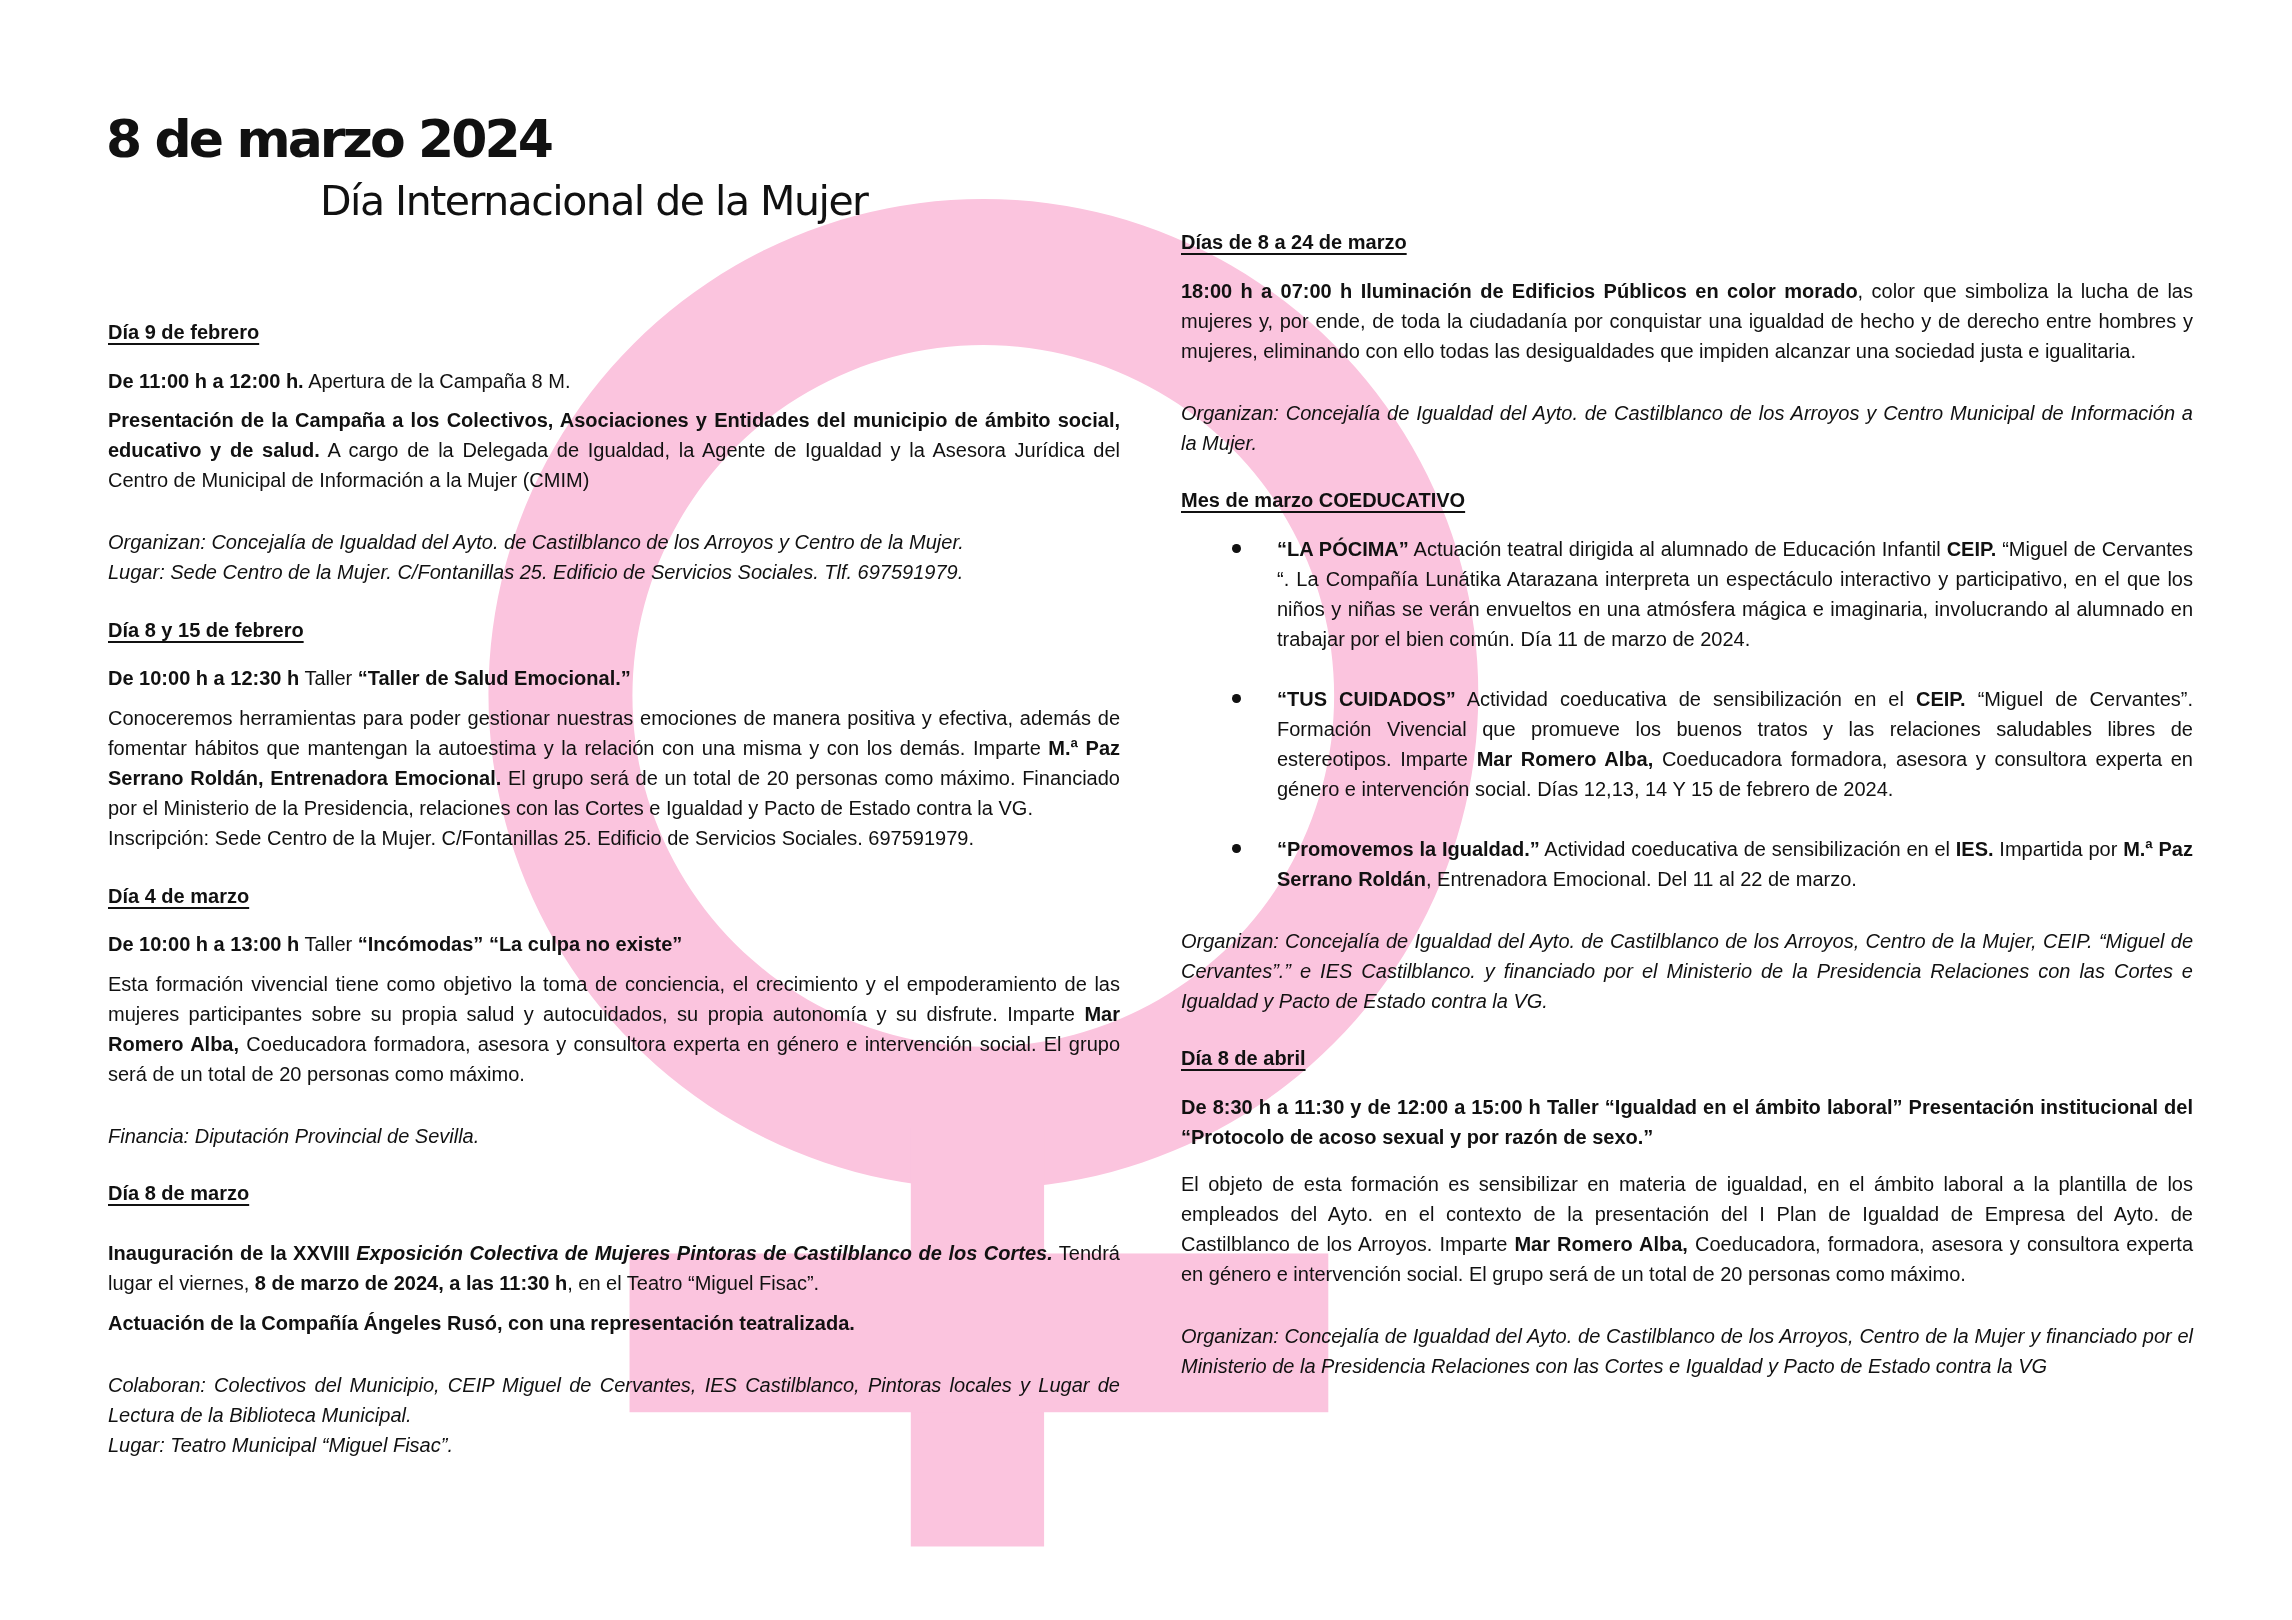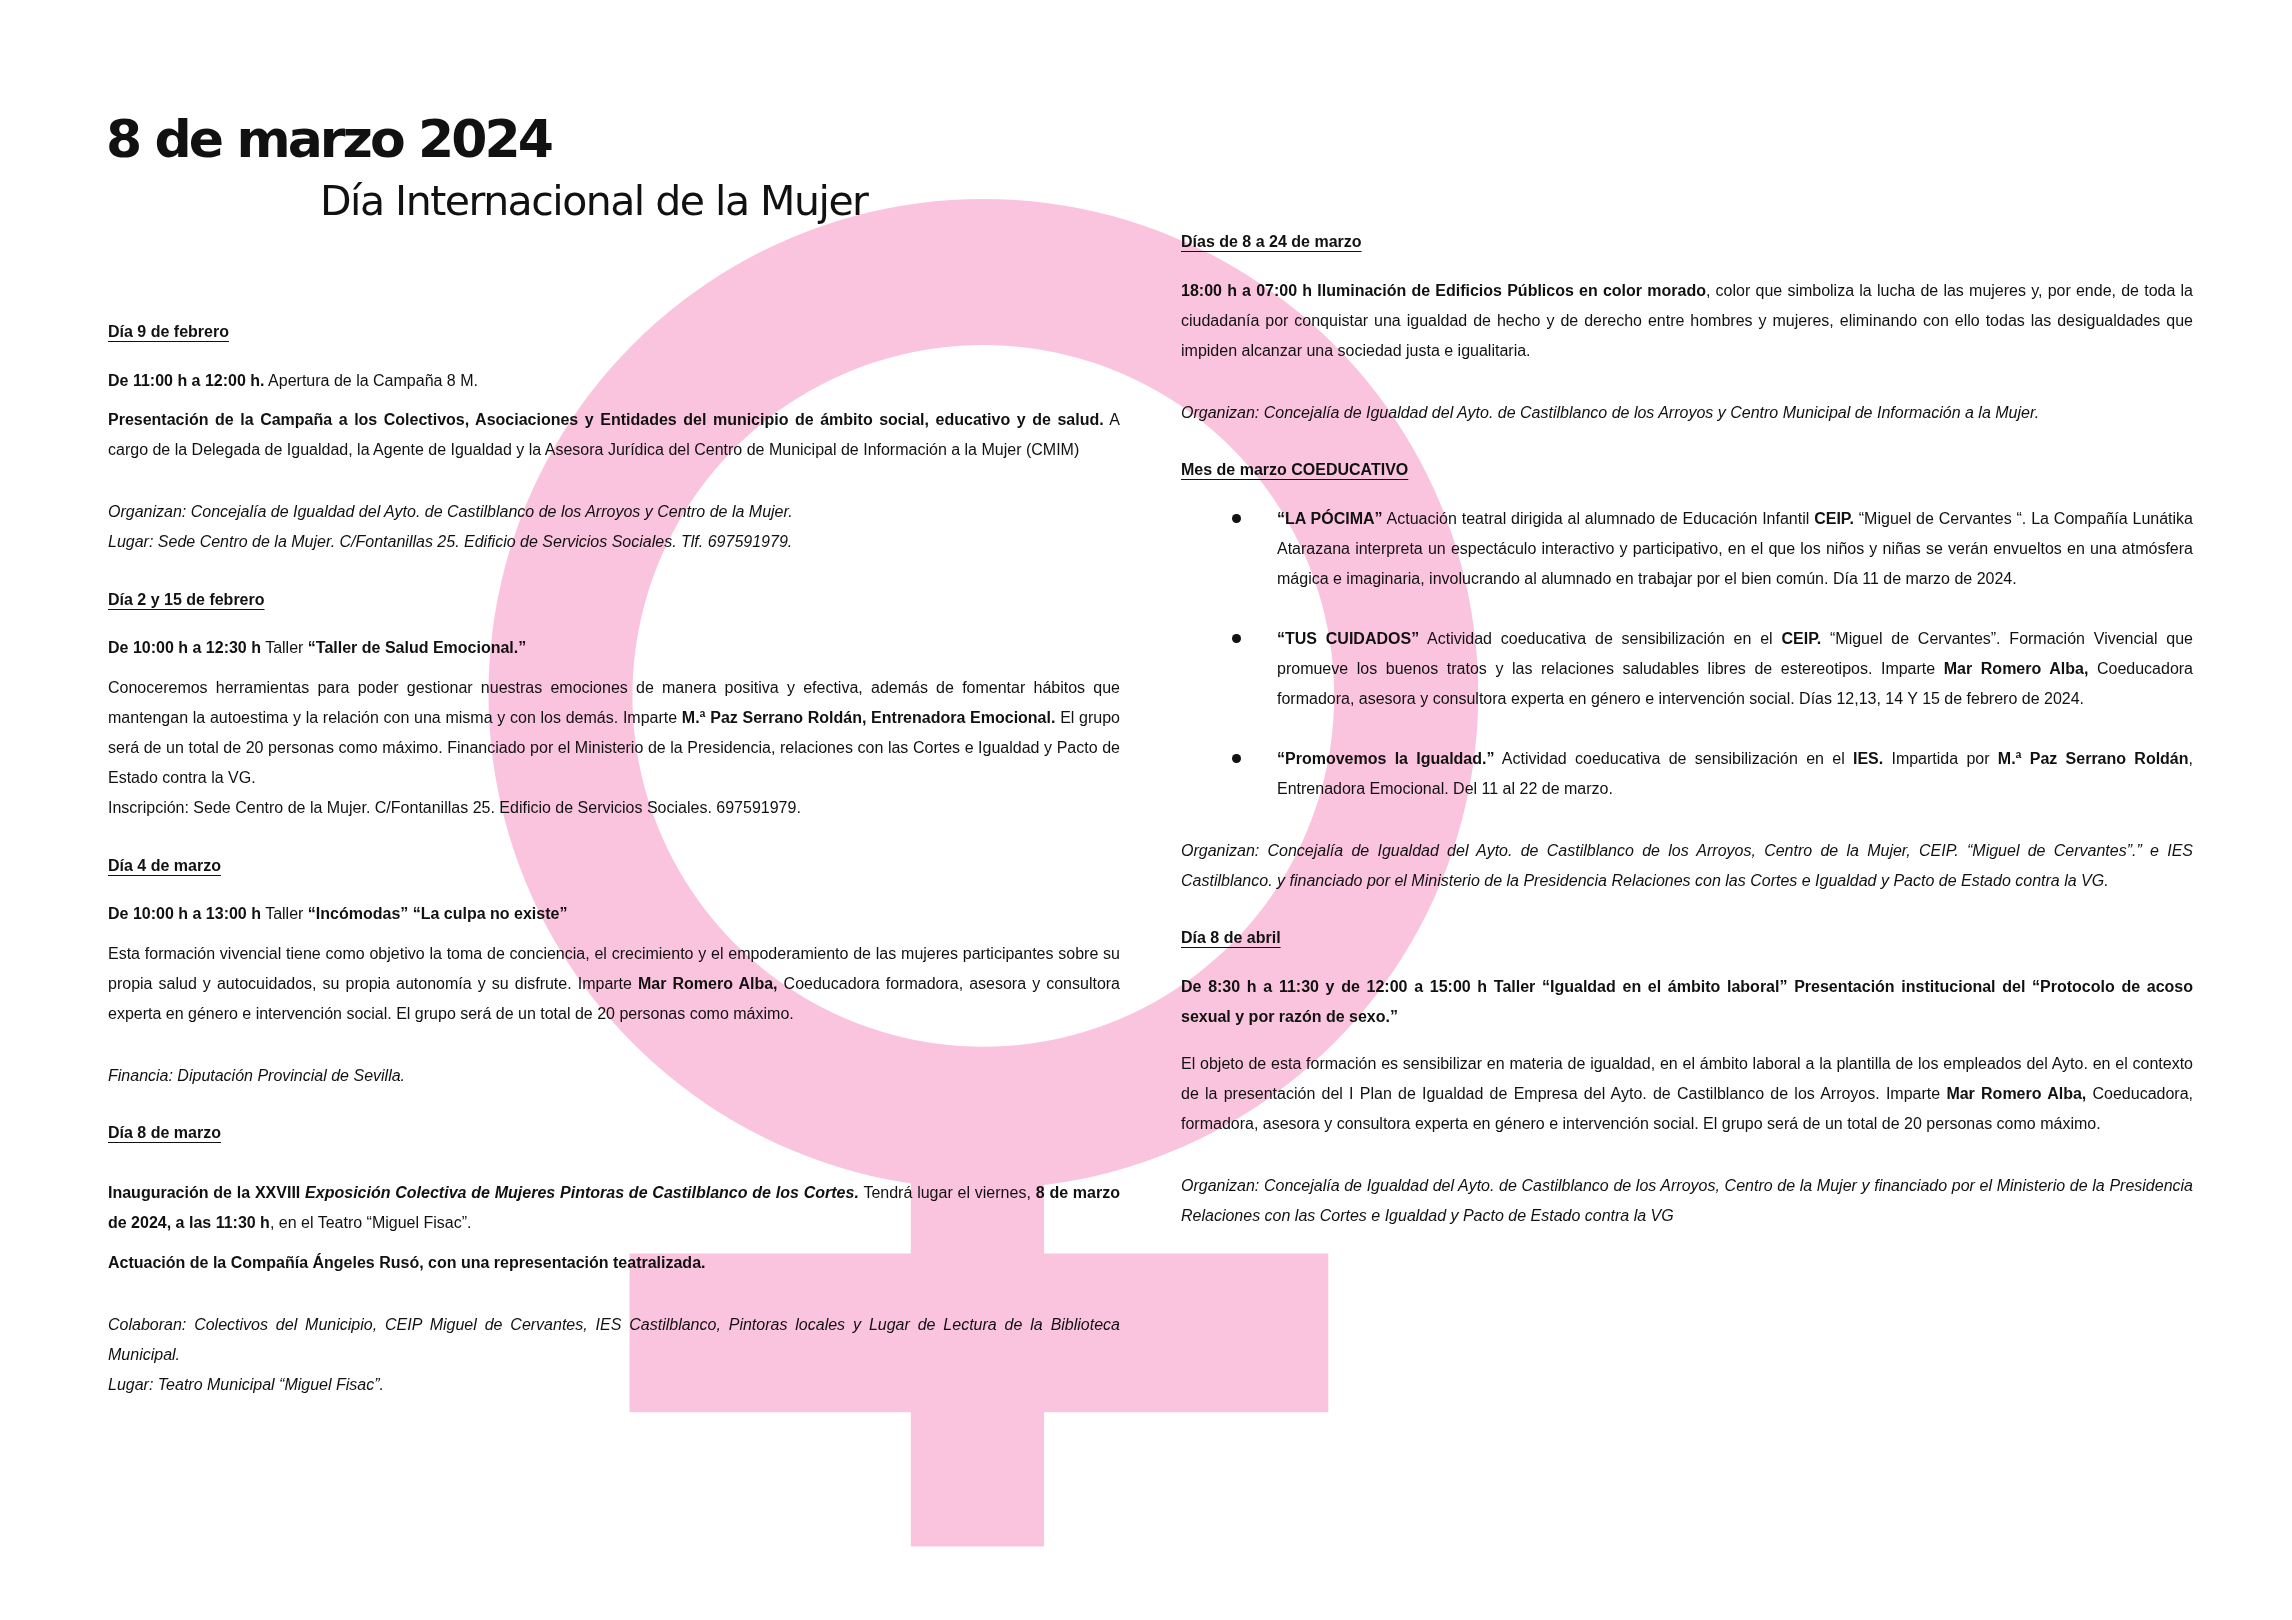--- a/index.html
+++ b/index.html
@@ -12,21 +12,21 @@
   .title {
     position: absolute; left: 106px; top: 90px; margin: 0;
     font-family: "DejaVu Sans", sans-serif; font-weight: bold;
     font-size: 52px; letter-spacing: -2.9px; line-height: 98px; z-index: 2;
   }
   .subtitle {
     position: absolute; left: 320px; top: 176px; margin: 0;
     font-family: "DejaVu Sans", sans-serif; font-weight: normal;
     font-size: 41px; letter-spacing: -1.5px; line-height: 51px; z-index: 2;
   }
-  .col { position: absolute; z-index: 2; font-size: 16px; line-height: 30px; }
+  .col { position: absolute; z-index: 2; font-size: 20px; line-height: 30px; }
   .col.left  { left: 108px; top: 317px; width: 1012px; }
   .col.right { left: 1181px; top: 227px; width: 1012px; }
   .sec-head { font-weight: bold; text-decoration: underline; text-underline-offset: 3.9px; margin: 0 0 18.6px 0; }
   p { margin: 0 0 9.8px 0; text-align: justify; }
   .it { font-style: italic; margin-top: 32px; }
   .b { font-weight: bold; }
   .gap-l { margin-bottom: 27.4px; }
   ul.bullets { list-style: none; padding: 0; margin: 0 0 29px 0; }
   ul.bullets li { position: relative; padding-left: 96px; margin-bottom: 30px; text-align: justify; }
   ul.bullets li .dot {
@@ -55,21 +55,21 @@
     <div class="sec-head">Día 9 de febrero</div>
     <p><span class="b">De 11:00 h a 12:00 h.</span><span> Apertura de la Campaña 8 M.</span></p>
     <p><span class="b">Presentación de la Campaña a los Colectivos, Asociaciones y Entidades del municipio de ámbito social, educativo y de salud.</span><span> A cargo de la Delegada de Igualdad, la Agente de Igualdad y la Asesora Jurídica del Centro de Municipal de Información a la Mujer (CMIM)</span></p>
     <p class="it gap-l">
         <span class="lh">Organizan: Concejalía de Igualdad del Ayto. de Castilblanco de los Arroyos y Centro de la Mujer.</span>
         <span class="lh">Lugar: Sede Centro de la Mujer. C/Fontanillas 25. Edificio de Servicios Sociales. Tlf. 697591979.</span>
       </p>
   </section>
 
   <section>
-    <div class="sec-head">Día 2 y 15 de febrero</div>
+    <div class="sec-head">Día 8 y 15 de febrero</div>
     <p><span class="b">De 10:00 h a 12:30 h</span><span> Taller </span><span class="b">“Taller de Salud Emocional.”</span></p>
     <p class="gap-l"><span>Conoceremos herramientas para poder gestionar nuestras emociones de manera positiva y efectiva, además de fomentar hábitos que mantengan la autoestima y la relación con una misma y con los demás. Imparte </span><span class="b">M.ª Paz Serrano Roldán, Entrenadora Emocional.</span><span>  El grupo será de un total de 20 personas como máximo. Financiado por el Ministerio de la Presidencia, relaciones con las Cortes e Igualdad y Pacto de Estado contra la VG.</span><span class="lh">Inscripción: Sede Centro de la Mujer. C/Fontanillas 25. Edificio de Servicios Sociales. 697591979.</span></p>
   </section>
 
   <section>
     <div class="sec-head">Día 4 de marzo</div>
     <p><span class="b">De 10:00 h a 13:00 h</span><span> Taller </span><span class="b">“Incómodas” “La culpa no existe”</span></p>
     <p class="gap-l"><span>Esta formación vivencial tiene como objetivo la toma de conciencia, el crecimiento y el empoderamiento de las mujeres participantes sobre su propia salud y autocuidados, su propia autonomía y su disfrute. Imparte </span><span class="b">Mar Romero Alba,</span><span> Coeducadora formadora, asesora y consultora experta en género e intervención social.  El grupo será de un total de 20 personas como máximo.</span><span class="lh it">Financia: Diputación Provincial de Sevilla.</span></p>
   </section>
 

